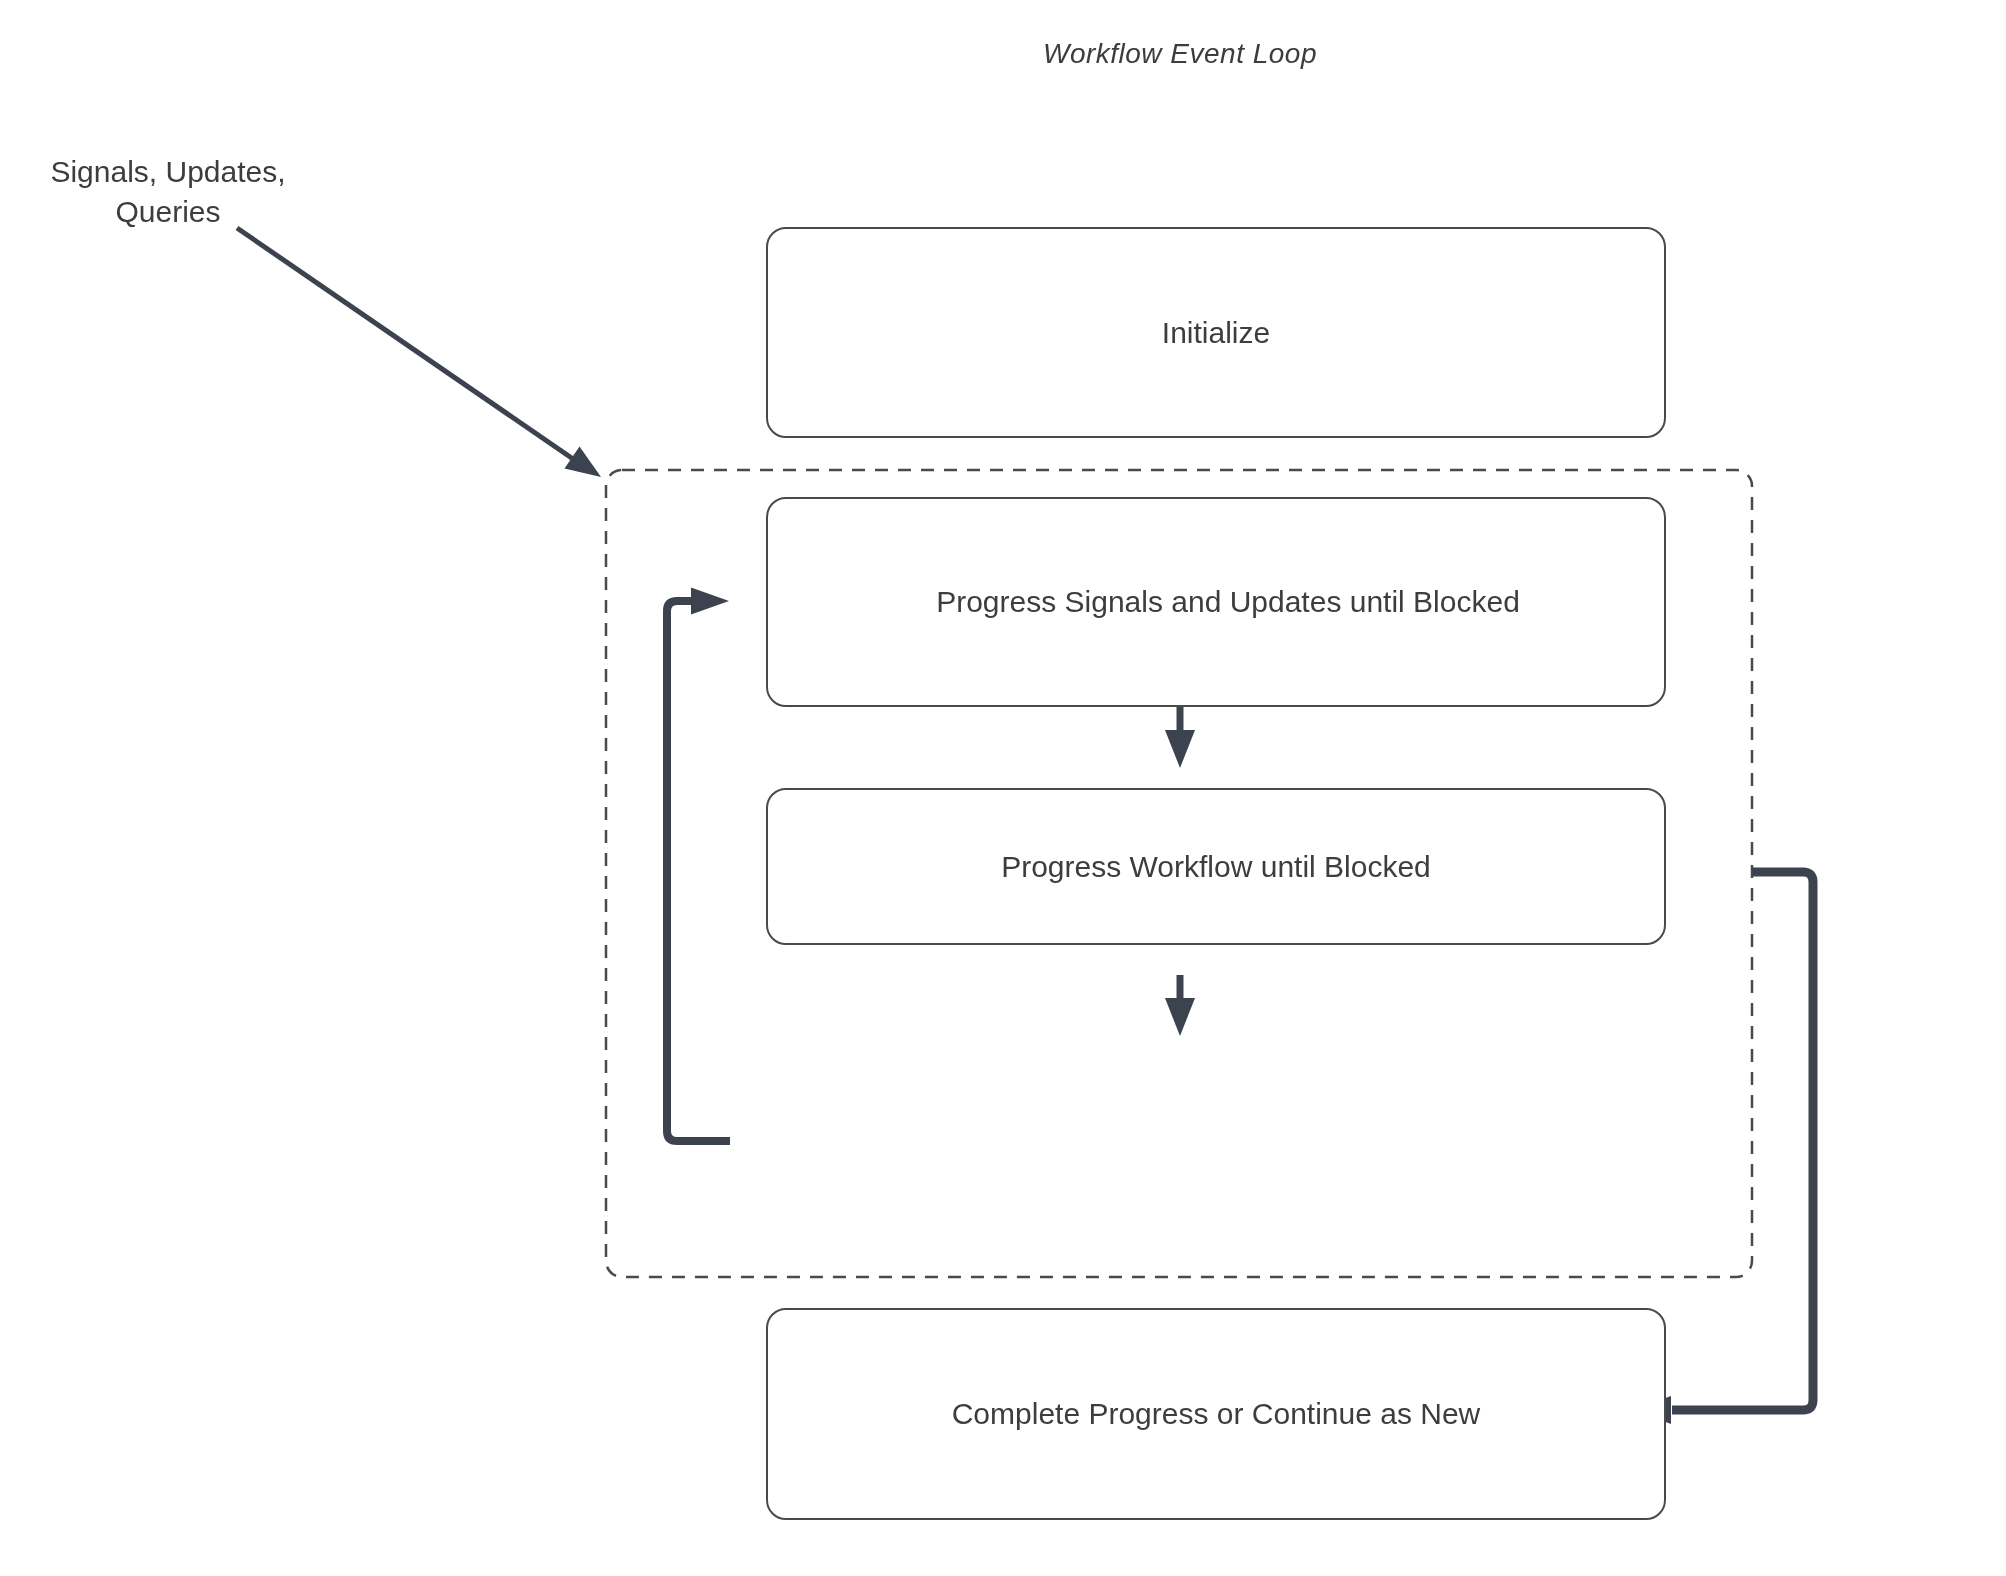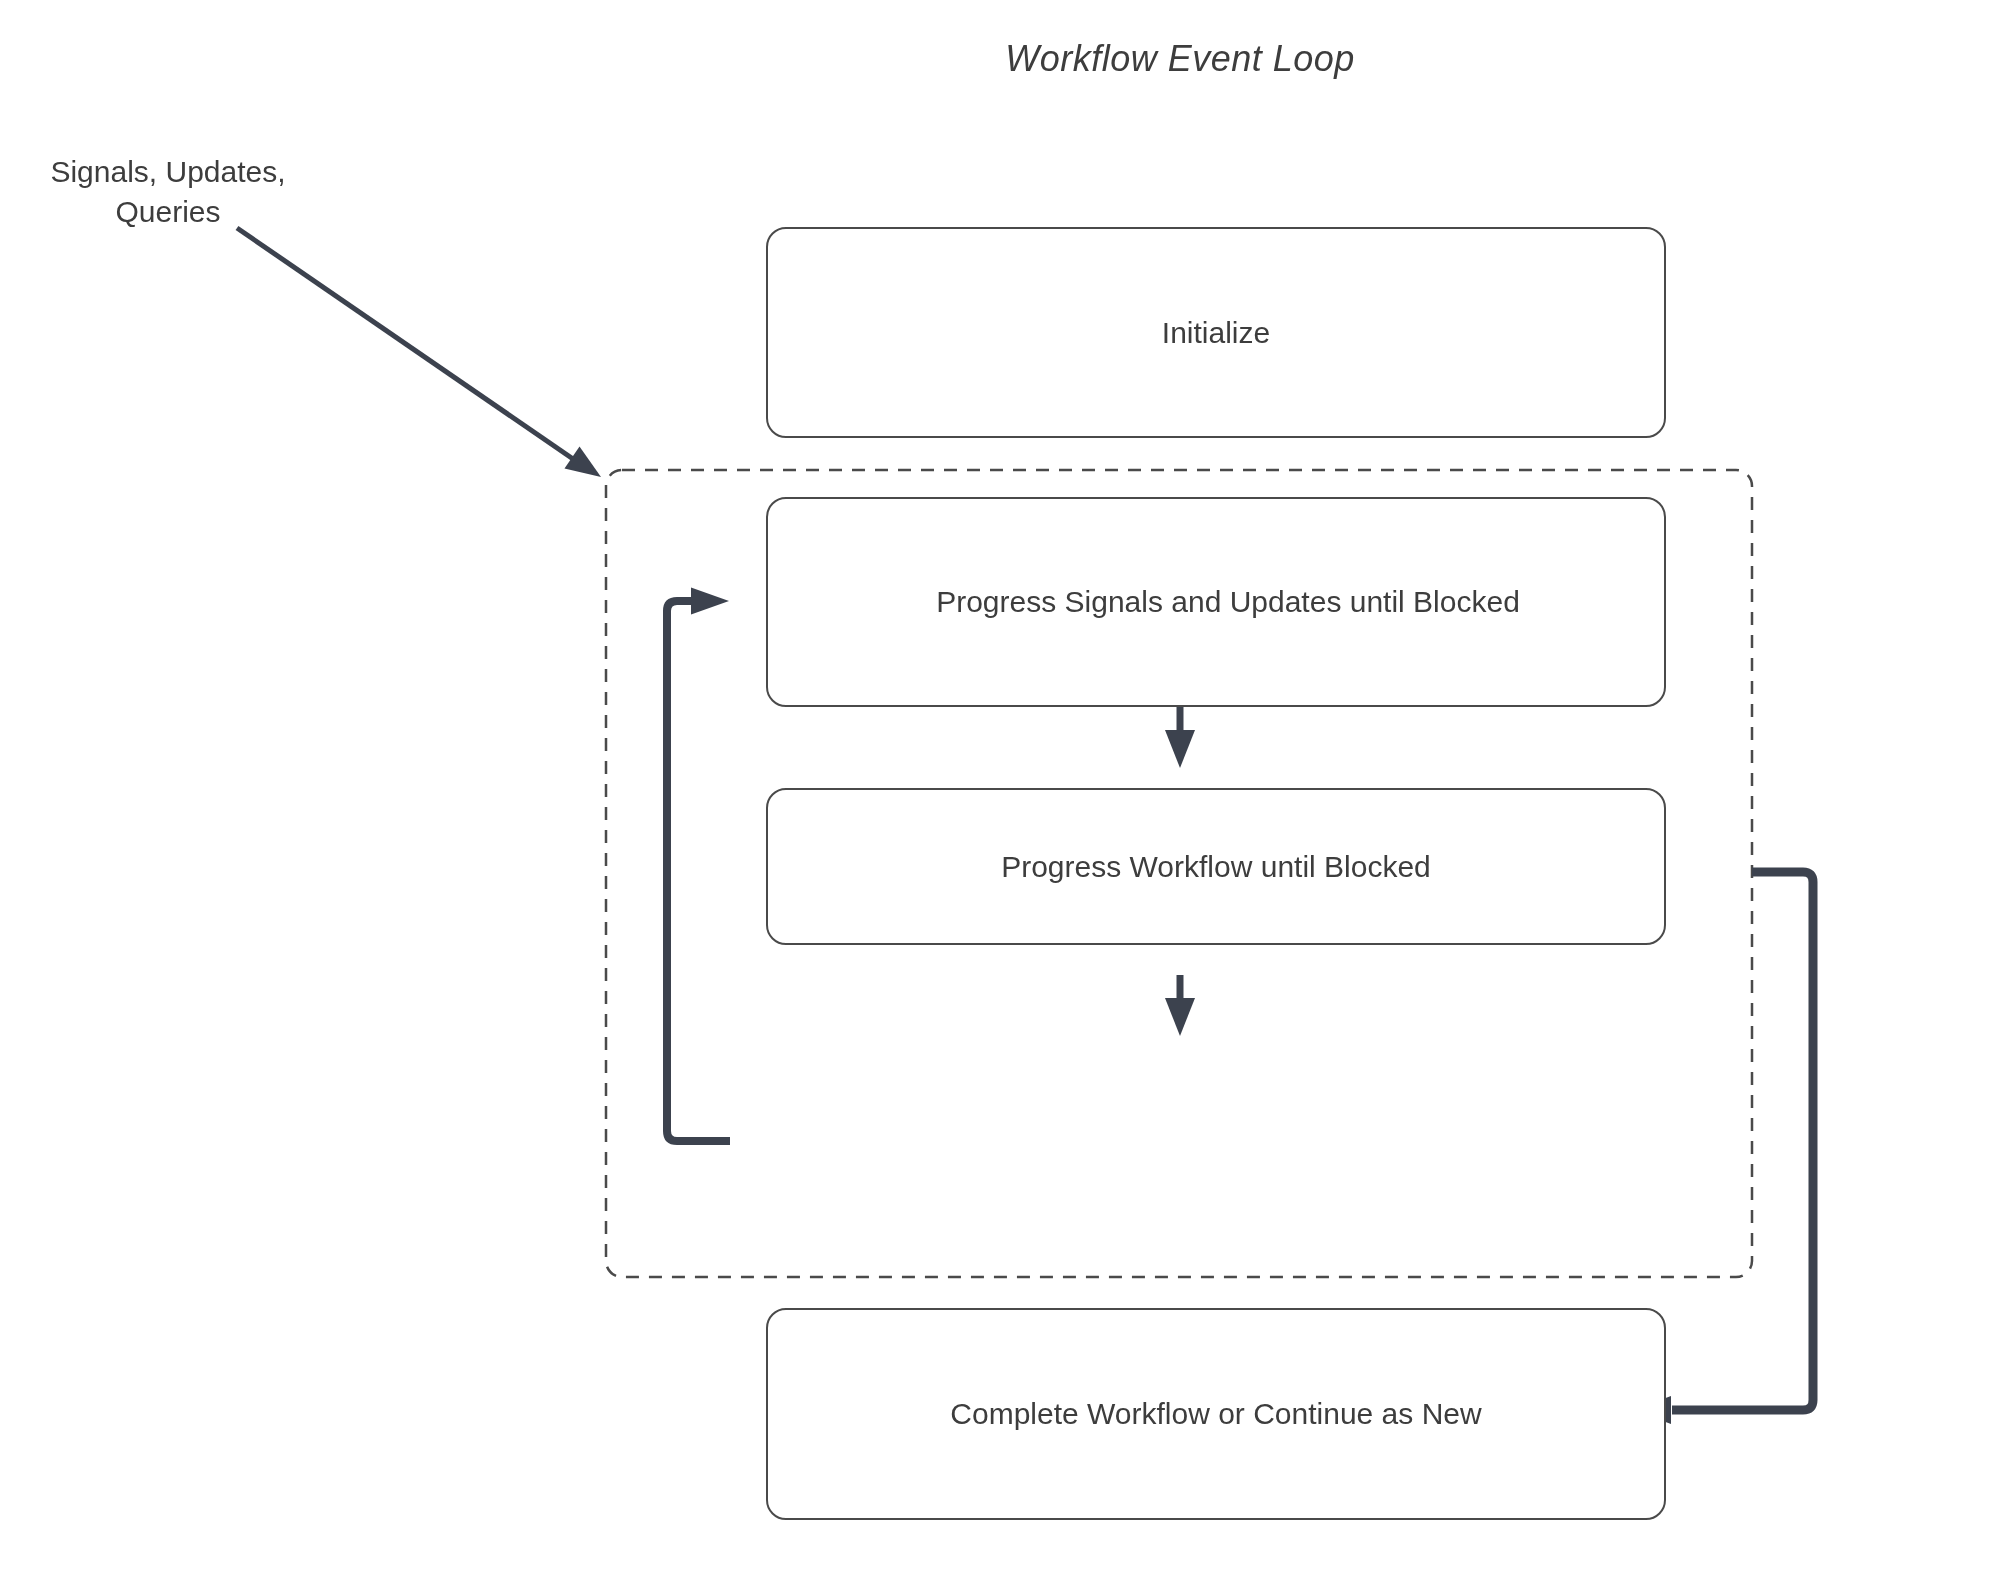--- a/index.html
+++ b/index.html
@@ -14,21 +14,21 @@
     position:relative;
     width:2006px;height:1576px;
     background:var(--background);
     font-family:"Liberation Sans", sans-serif;
     color:var(--text);
     overflow:hidden;
   }
   .title{
     position:absolute;left:730px;top:38px;width:900px;
     text-align:center;
-    font-size:36px;font-style:italic;color:var(--text);
+    font-size:28px;font-style:italic;color:var(--text);
     letter-spacing:.5px;
   }
   .annotation{
     position:absolute;left:28px;top:152px;width:280px;
     text-align:center;font-size:30px;line-height:40px;color:var(--text);
   }
   .annotation span{display:block;}
   .connectors{position:absolute;left:0;top:0;}
   .connectors .dashed{
     fill:none;stroke:var(--dashed-border);stroke-width:2.5;
@@ -103,16 +103,16 @@
   <div class="node n-progress-signals">
     <span class="node-label">Progress Signals and Updates until Blocked</span>
   </div>
 
   <div class="node n-progress-workflow">
     <span class="node-label">Progress Workflow until Blocked</span>
   </div>
 
 
   <div class="node n-complete">
-    <span class="node-label">Complete Workflow or Continue as New</span>
+    <span class="node-label">Complete Progress or Continue as New</span>
   </div>
 
 </div>
 
 </body></html>

